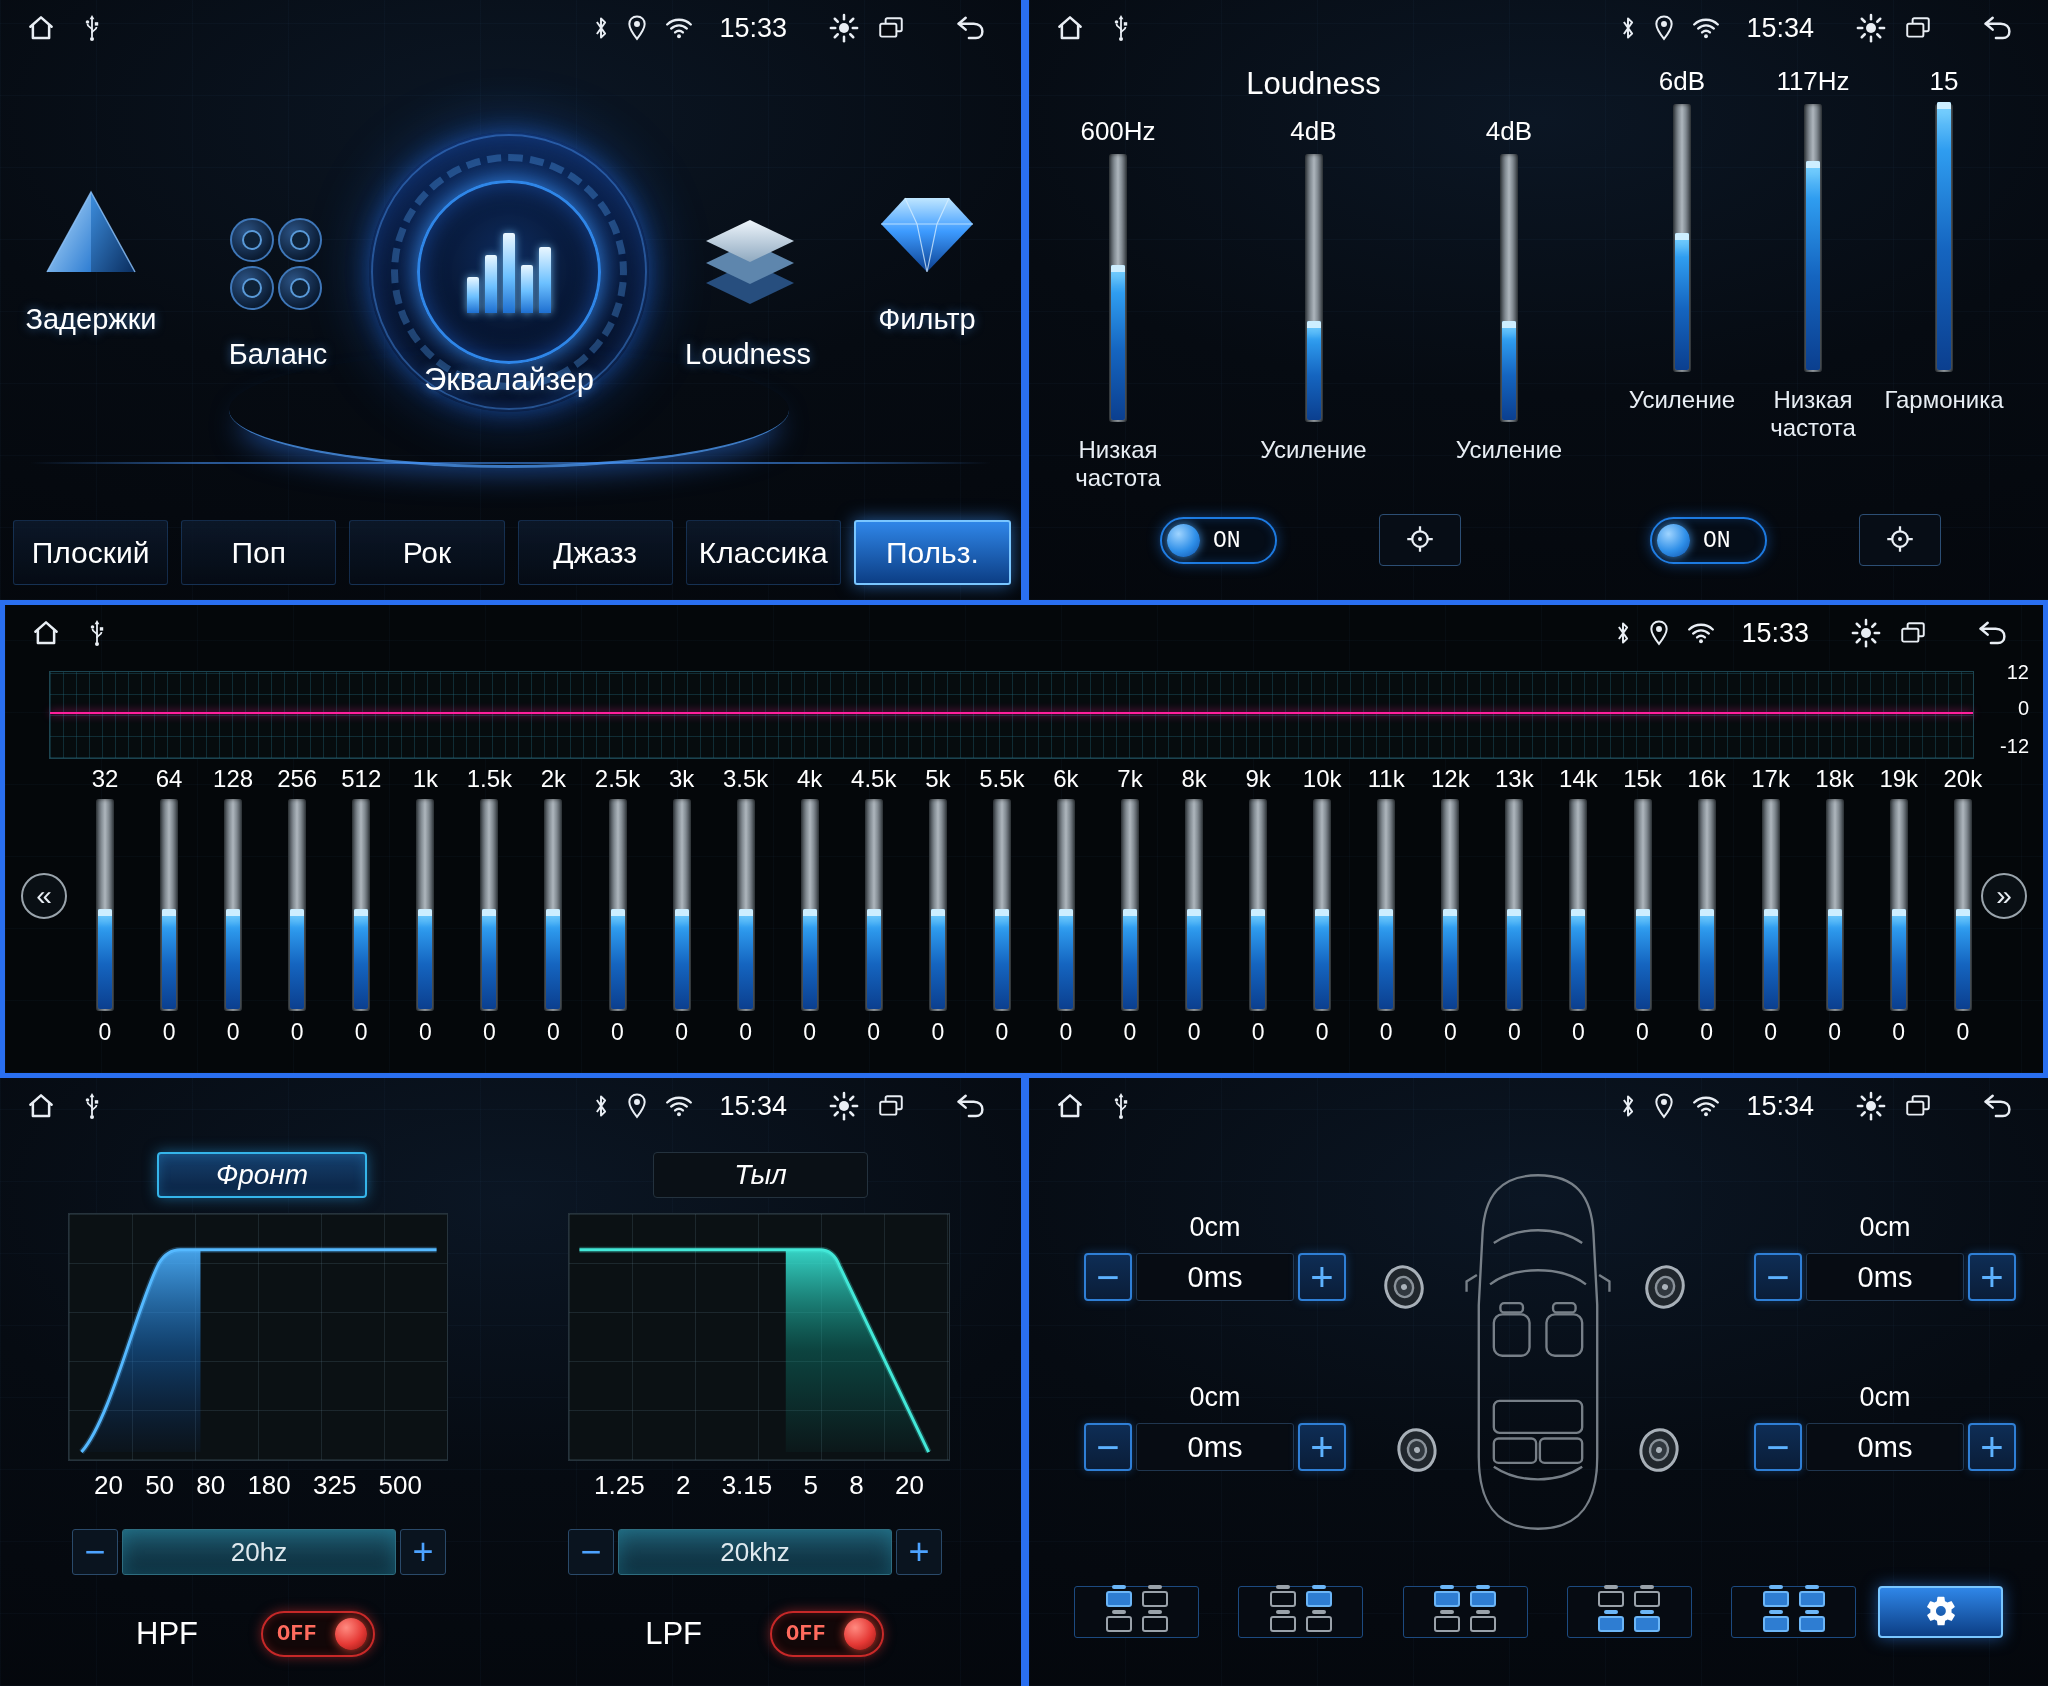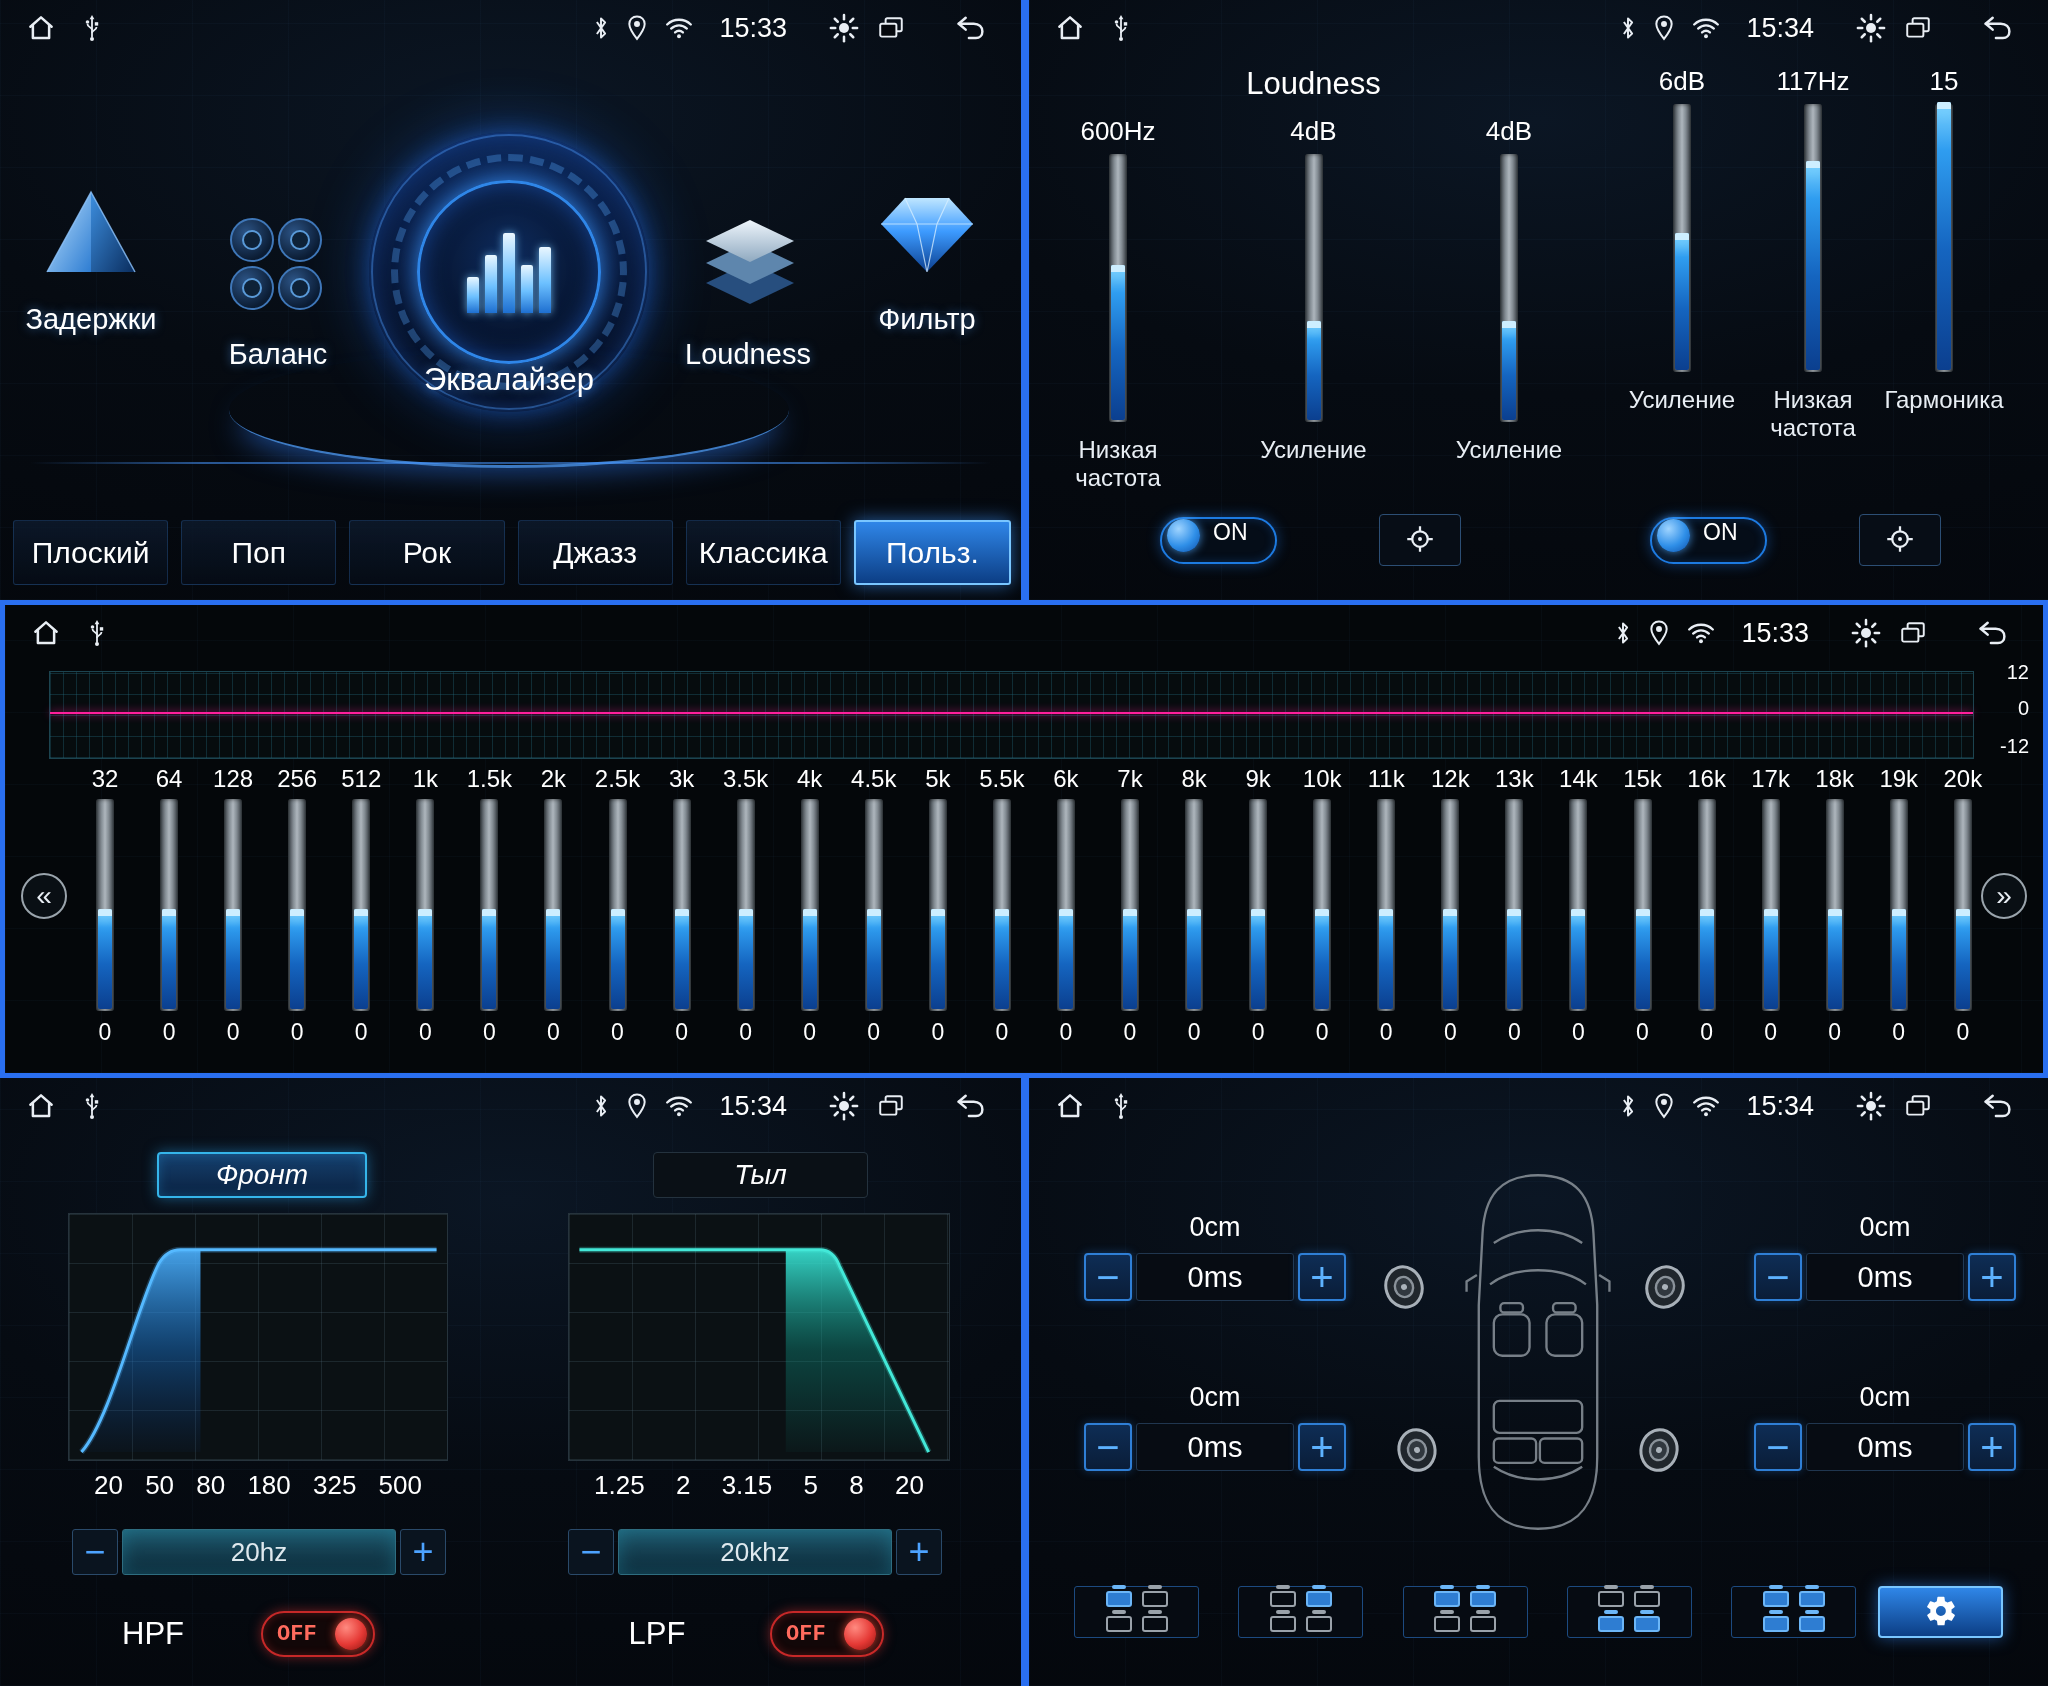--- a/index.html
+++ b/index.html
@@ -103,22 +103,22 @@
   .g1 { left:28px; width:513px; }
   .g2 { left:592px; width:384px; }
   .ld-title { text-align:center; color:#fff; font-size:31px; margin-bottom:14px; }
   .ld-cols { display:flex; justify-content:space-between; }
   .ld-col { width:122px; display:flex; flex-direction:column; align-items:center; }
   .ld-value { color:#fff; font-size:26px; height:36px; }
   .ld-track { height:268px; margin-top:2px; }
   .ld-label { margin-top:14px; color:#e8eef4; font-size:24px; text-align:center; line-height:1.18; }
 
   .toggle-on { position:absolute; width:117px; height:47px; border-radius:24px; cursor:pointer;
-    background:#050d18; border:2px solid #1d7ae0; display:flex; 
-    box-shadow:0 0 14px rgba(30,120,230,.45), inset 0 0 10px rgba(30,120,230,.25); }
+    background:#050d18; border:2px solid #1d7ae0; display:flex; align-items:center;
+    box-shadow:0 0 14px rgba(30,120,230,.45), inset 0 0 10px rgba(30,120,230,.25);font-family:Liberation Mono, monospace; }
   .toggle-on .knob { width:33px; height:33px; margin-left:5px; border-radius:50%;
     background:radial-gradient(circle at 35% 30%, #9fd4ff, #2f8fe8 55%, #0d4fa8);
     box-shadow:0 0 10px rgba(80,170,255,.8); }
   .toggle-on .t-label { margin-left:13px; color:#fff; font-size:23px; }
   .ft-toggle1 { left:131px; top:517px; } .ft-toggle2 { left:621px; top:517px; }
 
   .target-btn { position:absolute; width:82px; height:52px; border-radius:4px; cursor:pointer;
     background:#070d16; border:1px solid #2c4e74; display:flex; align-items:center; justify-content:center; }
   .ft-target1 { left:350px; top:514px; } .ft-target2 { left:830px; top:514px; }
 
@@ -168,21 +168,21 @@
   .hslider { position:absolute; top:451px; display:flex; gap:4px; align-items:center; }
   .hpf-slider { left:72px; } .lpf-slider { left:568px; }
   .mini-btn { width:46px; height:46px; background:#0a141f; border:1px solid #2a4a6a; color:#4da3ff;
     font-size:36px; display:flex; align-items:center; justify-content:center; border-radius:3px;
     cursor:pointer; font-family:inherit; }
   .hbar { width:274px; height:46px; border:1px solid #2e6d80; border-radius:3px; cursor:pointer;
     background:linear-gradient(180deg, rgba(32,96,118,.9), rgba(12,40,55,.95));
     box-shadow:inset 0 0 18px rgba(40,160,190,.35);
     display:flex; align-items:center; justify-content:center; color:#dfe9ee; font-size:26px; }
 
-  .fname { position:absolute; top:538px; color:#fff; font-size:31px; width:90px; text-align:center; }
+  .fname { position:absolute; top:538px; color:#fff; font-size:31px; width:90px; text-align:right; }
   .hpf-name { left:108px; } .lpf-name { left:612px; }
 
   .toggle-off { position:absolute; width:114px; height:46px; border-radius:23px; cursor:pointer;
     background:#120708; border:2px solid #c62828; display:flex; align-items:center;
     justify-content:space-between; padding:0 6px 0 14px;
     box-shadow:0 0 12px rgba(220,50,50,.5), inset 0 0 8px rgba(220,50,50,.3);font-family:Liberation Mono, monospace; }
   .toggle-off .t-label { color:#ff6b5e; font-size:22px; font-weight:bold; }
   .toggle-off .knob-red { width:32px; height:32px; border-radius:50%;
     background:radial-gradient(circle at 35% 30%, #ff8a80, #e53935 55%, #8e1410);
     box-shadow:0 0 10px rgba(255,80,60,.8); }

